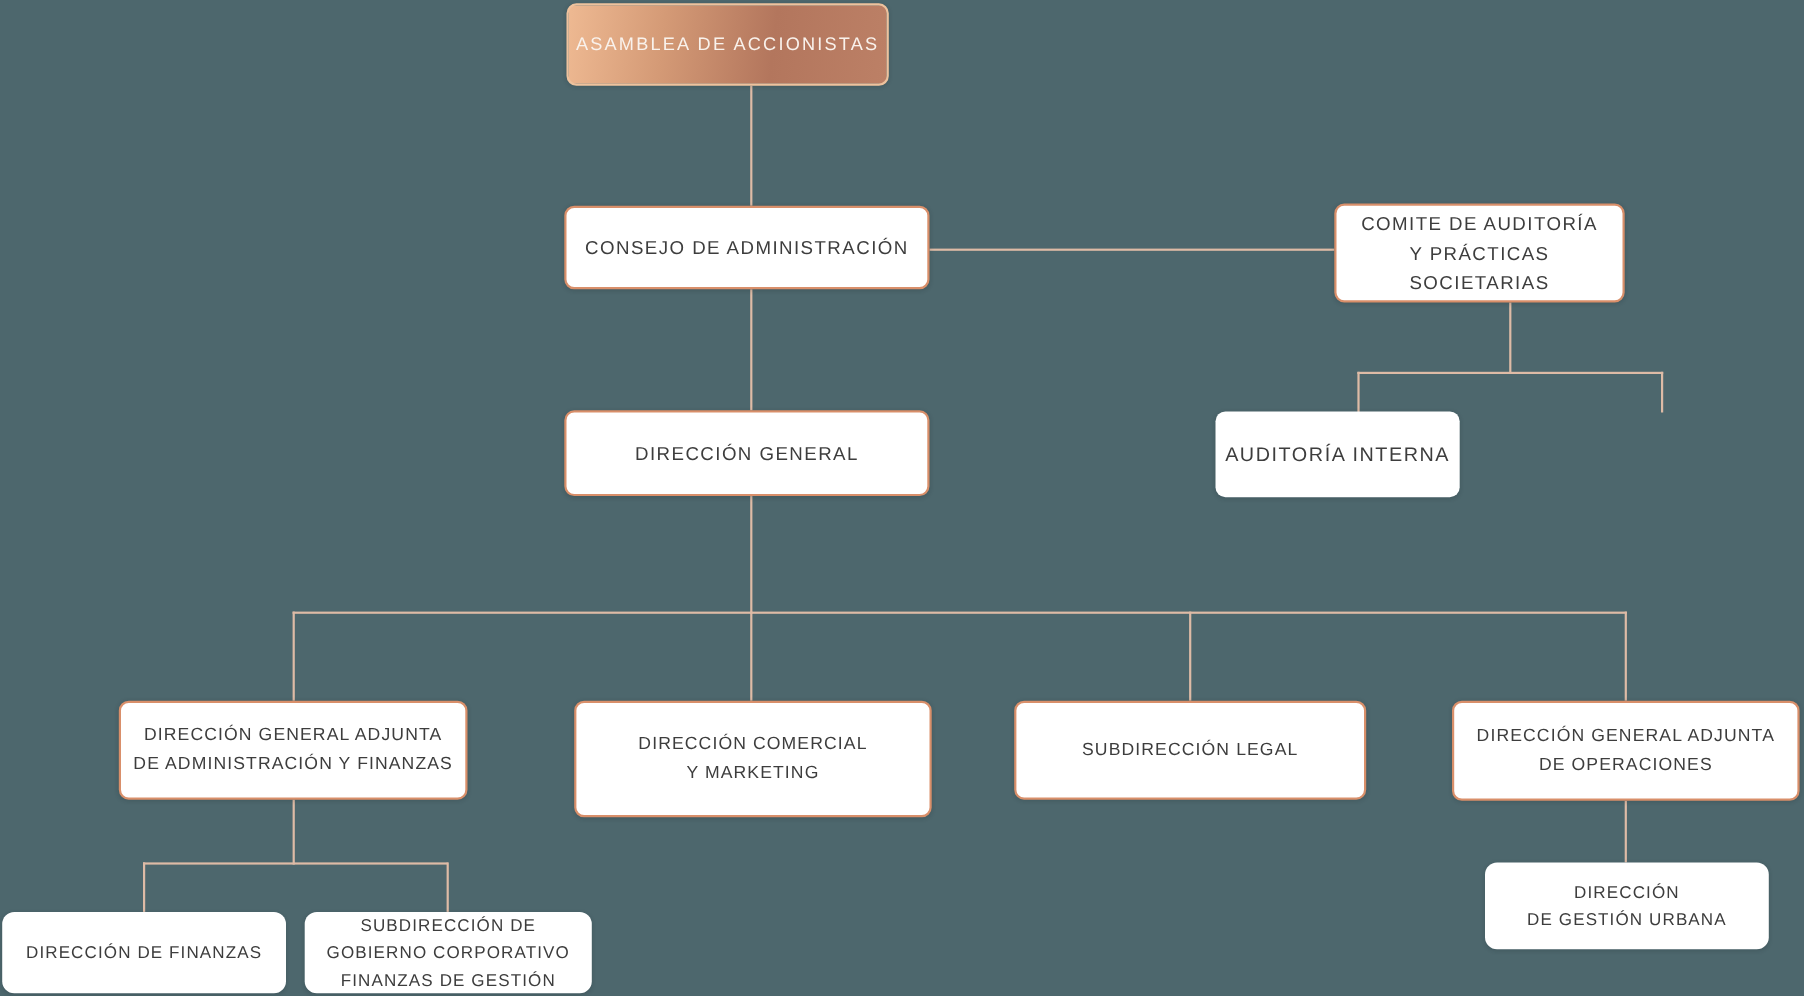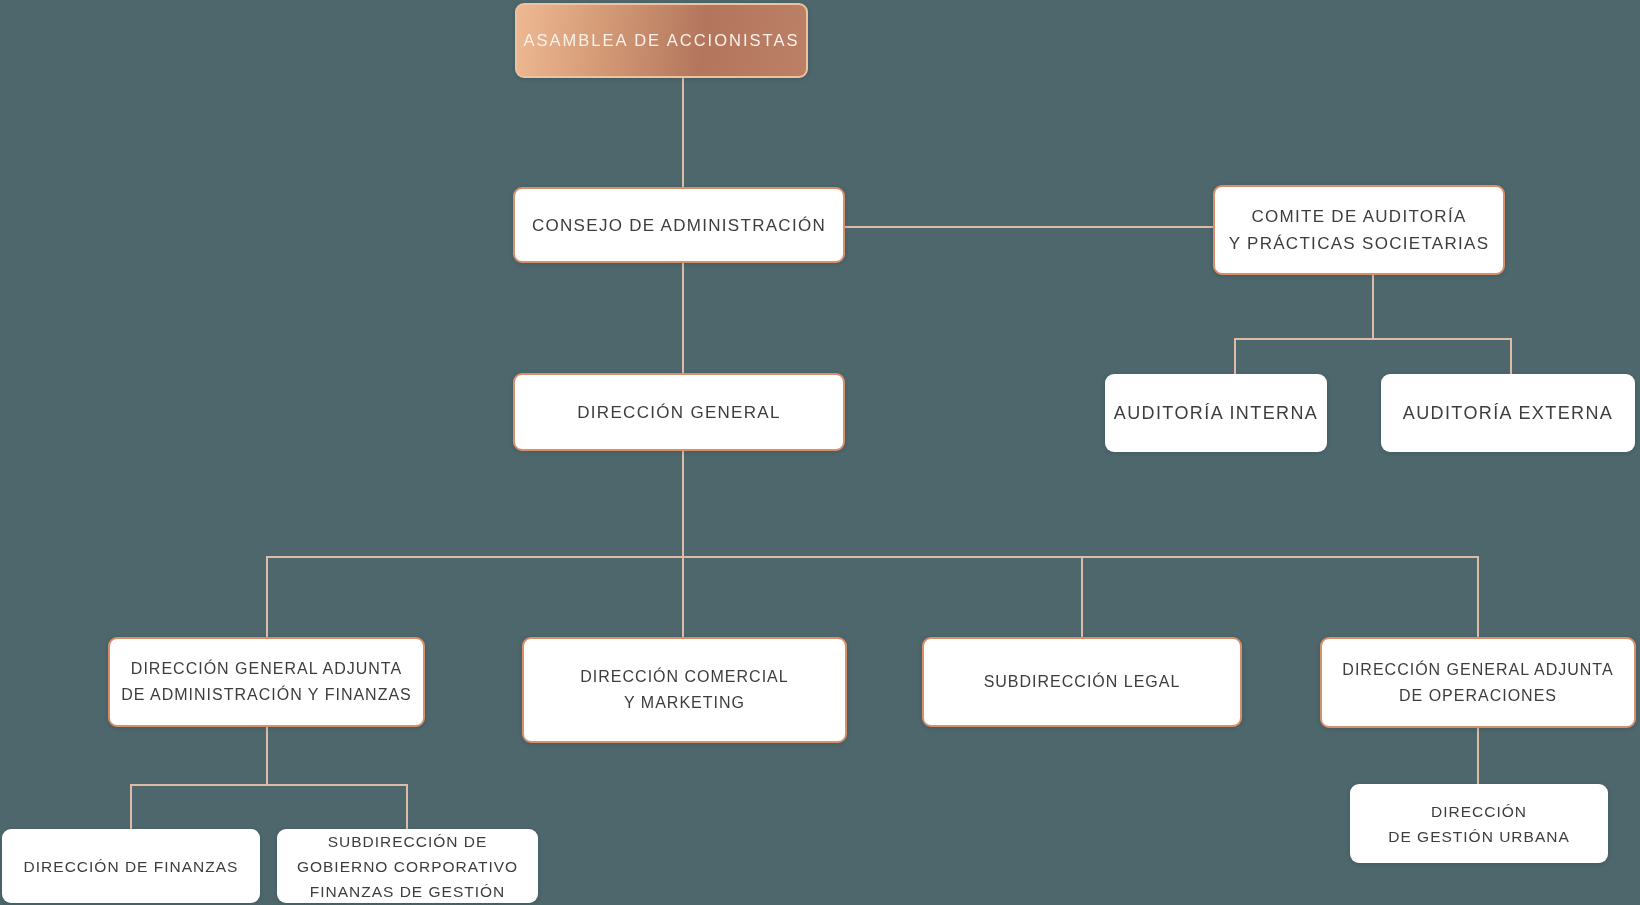--- a/index.html
+++ b/index.html
@@ -34,21 +34,21 @@
   .node.bordered { border: 2px solid #d98f6a; }
   .node.plain { border: none; }
   .node.grad {
     background: linear-gradient(97deg, #eeb992 0%, #d49a76 30%, #b3765d 64%, #bc8066 100%);
     border: 2px solid #eec29d;
     color: #f9f2ec;
     font-weight: 400;
     letter-spacing: 2px;
     font-size: 16.5px;
   }
-  .node.small { font-size: 15.5px; letter-spacing: 1px; line-height: 25px; }
+  .node.small { font-size: 15.5px; letter-spacing: 1px; line-height: 25px; border-radius: 11px; }
   .node.mid   { font-size: 16px;   letter-spacing: 1px; line-height: 26px; }
   .node.big   { font-size: 18px;   letter-spacing: 1.4px; }
 </style>
 </head>
 <body>
 
 <div id="canvas">
 
   <div class="line v" style="left:682px;top:78px;height:109px"></div>
   <div class="line v" style="left:682px;top:263px;height:110px"></div>
@@ -70,32 +70,29 @@
   <div class="line v" style="left:1477px;top:728px;height:56px"></div>
 
   <div class="node grad" style="left:515px;top:3px;width:293px;height:75px">
     <div>ASAMBLEA DE ACCIONISTAS</div>
   </div>
 
   <div class="node bordered" style="left:513px;top:187px;width:332px;height:76px">
     <div>CONSEJO DE ADMINISTRACIÓN</div>
   </div>
 
-  <div class="node bordered" style="left:1213px;top:185px;width:292px;height:90px">
+  <div class="node bordered" style="left:1213px;top:185px;width:264px;height:90px">
     <div>COMITE DE AUDITORÍA</div>
     <div>Y PRÁCTICAS SOCIETARIAS</div>
   </div>
 
   <div class="node plain big" style="left:1105px;top:374px;width:222px;height:78px">
     <div>AUDITORÍA INTERNA</div>
   </div>
 
-  <div class="node plain big" style="left:1381px;top:374px;width:254px;height:78px">
-    <div>AUDITORÍA EXTERNA</div>
-  </div>
 
   <div class="node bordered" style="left:513px;top:373px;width:332px;height:78px">
     <div>DIRECCIÓN GENERAL</div>
   </div>
 
   <div class="node bordered mid" style="left:108px;top:637px;width:317px;height:90px">
     <div>DIRECCIÓN GENERAL ADJUNTA</div>
     <div>DE ADMINISTRACIÓN Y FINANZAS</div>
   </div>
 

